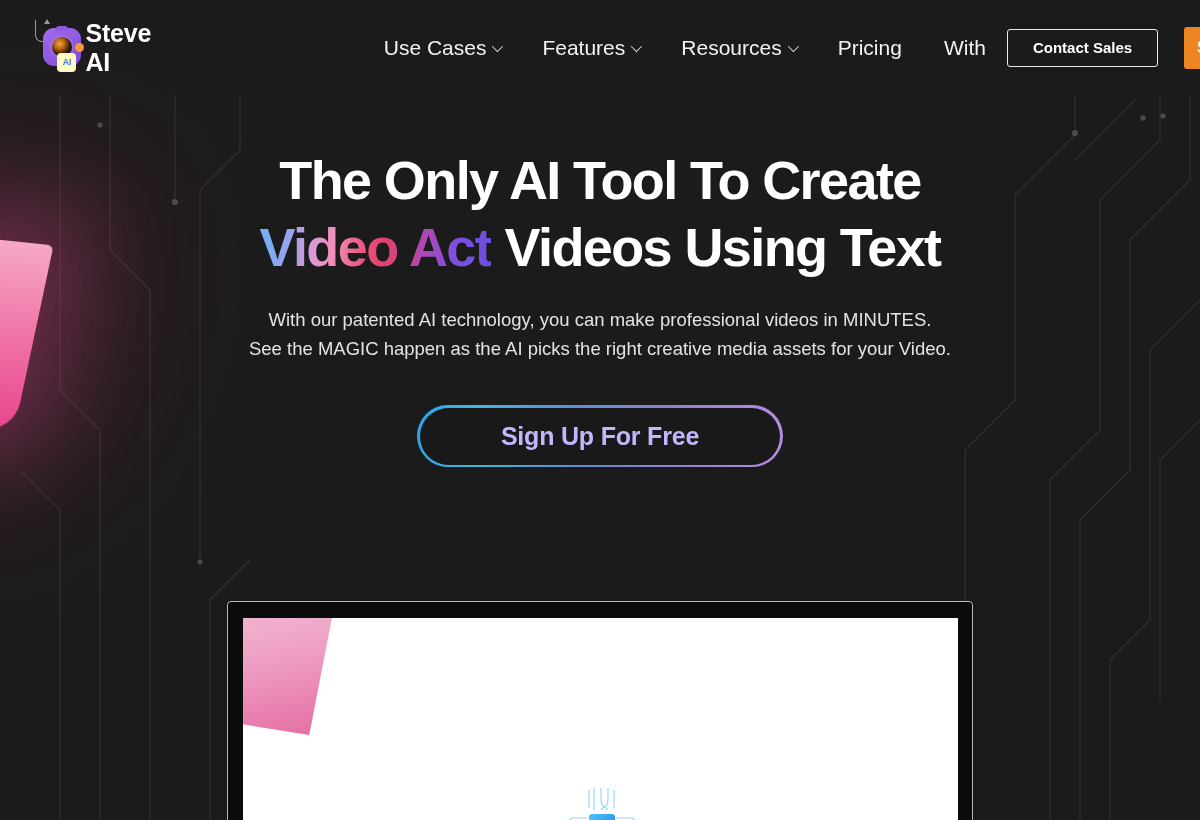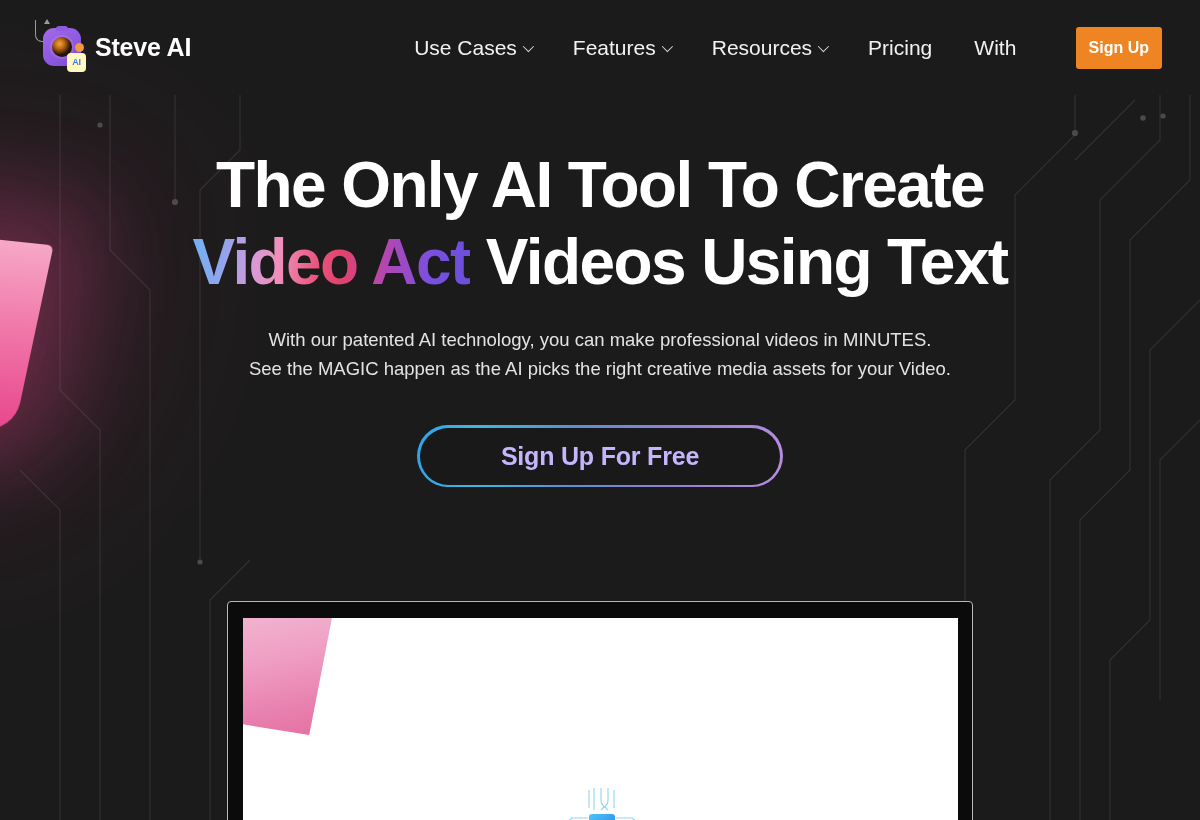--- a/index.html
+++ b/index.html
@@ -118,21 +118,21 @@
     height:42px; padding:0 13px;
     display:flex; align-items:center; justify-content:center;
     background:#ee8422; border:none; border-radius:3px;
     color:#ffffff; font-size:16px; font-weight:600; cursor:pointer; white-space:nowrap;
   }
 
   
   .hero { position:relative; z-index:5; text-align:center; }
 
   .headline {
-    font-size:64px; font-weight:800; line-height:0.99;
+    font-size:54px; font-weight:800; line-height:0.99;
     letter-spacing:-1.6px; color:#ffffff;
     margin-top:59px;
   }
   .headline .line2 { display:block; margin-top:14px; }
 
   .grad-text {
     background:linear-gradient(95deg,
       #6fb2f4 0%, #96a3ec 13%, #d79ad6 23%,
       #f08fba 32%, #e8557f 45%, #e2426c 54%,
       #b047b4 70%, #7b4fe0 85%, #6a4fdb 100%);
@@ -257,20 +257,21 @@
       </div>
       <div class="nav-item">
         <span>Pricing</span>
       </div>
       <div class="nav-item">
         <span>With</span>
       </div>
     </nav>
 
     <div class="actions">
+      <button class="btn-outline">Contact Sales</button>
       <button class="btn-orange">Sign Up</button>
     </div>
   </header>
 
   <section class="hero">
 
     <h1 class="headline">
       <span>The Only AI Tool To Create</span>
       <span class="line2"><span class="grad-text">Video Act</span><span> Videos Using Text</span></span>
     </h1>

